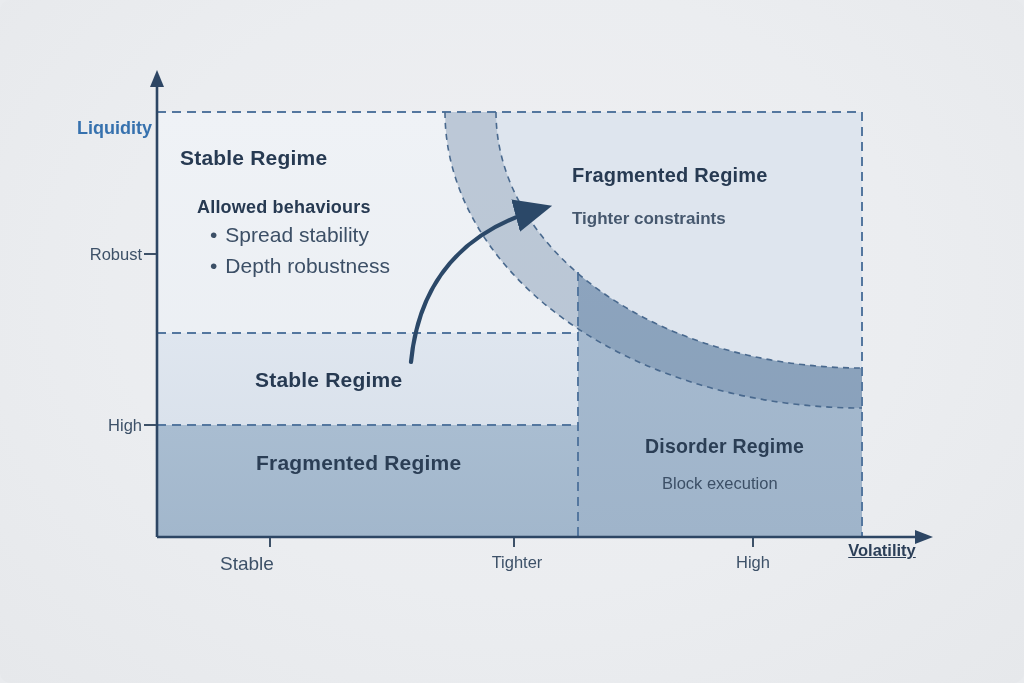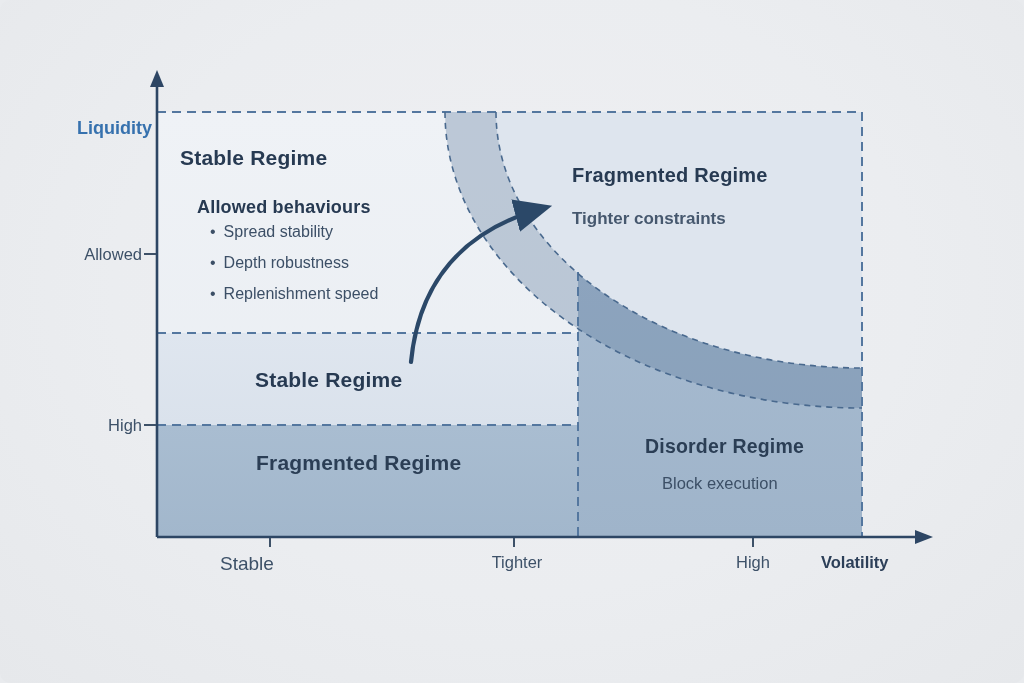--- a/index.html
+++ b/index.html
@@ -22,25 +22,25 @@
     line-height:1.15;
   }
   .hd{font-weight:bold;color:#273a52;letter-spacing:.2px;}
   .y-axis-label{left:58px;top:118px;width:94px;text-align:right;
     font-size:18px;font-weight:bold;color:#3671ae;}
   .tick-robust{left:66px;top:245px;width:76px;text-align:right;font-size:16.5px;}
   .tick-weak{left:66px;top:416px;width:76px;text-align:right;font-size:16.5px;}
   .tick-stable{left:220px;top:553px;width:100px;text-align:left;font-size:19px;}
   .tick-rising{left:467px;top:553px;width:100px;text-align:center;font-size:16.5px;}
   .tick-high{left:703px;top:553px;width:100px;text-align:center;font-size:16.5px;}
-  .x-axis-label{left:821px;top:553px;width:122px;text-align:left;
-    font-size:16.5px;font-weight:bold;color:#2c3f58;}
+  .x-axis-label{left:821px;top:541px;width:122px;text-align:center;
+    font-size:16.5px;font-weight:bold;color:#2c3f58;text-decoration:underline;}
   .r1-title{left:180px;top:146px;font-size:21px;}
   .r1-sub{left:197px;top:189px;font-size:18px;margin-top:8px;}
-  .bullet-line{font-size:16px;color:#3c4f66;}
+  .bullet-line{font-size:21px;color:#3c4f66;}
   .r1-b1{left:210px;top:223px;}
   .r1-b2{left:210px;top:254px;}
   .r1-b3{left:210px;top:285px;}
   .bullet-marker{display:inline-block;margin-right:8px;}
   .r2-title{left:572px;top:164px;font-size:20px;}
   .r2-sub{left:572px;top:209px;font-size:17px;color:#46586e;font-weight:bold;}
   .r3-title{left:255px;top:368px;font-size:21px;}
   .r4-title{left:256px;top:451px;font-size:21px;color:#2b3e55;}
   .r5-title{left:645px;top:435px;font-size:19.5px;color:#2b3e55;}
   .r5-sub{left:662px;top:474px;font-size:16.5px;color:#3c4f66;}
@@ -108,39 +108,36 @@
         <line x1="270" y1="538" x2="270" y2="547"></line>
         <line x1="514" y1="538" x2="514" y2="547"></line>
         <line x1="753" y1="538" x2="753" y2="547"></line>
       </g>
     </g>
 
     <path d="M411 362 C417 300 447 234 544 208" fill="none" stroke="#2b4868" stroke-width="4.2" stroke-linecap="round" marker-end="url(#arrowHead)"></path>
   </svg>
 
   <div class="label y-axis-label">Liquidity</div>
-  <div class="label tick-robust">Allowed</div>
+  <div class="label tick-robust">Robust</div>
   <div class="label tick-weak">High</div>
 
   <div class="label tick-stable">Stable</div>
   <div class="label tick-rising">Tighter</div>
   <div class="label tick-high">High</div>
   <div class="label x-axis-label">Volatility</div>
 
   <div class="label hd r1-title">Stable Regime</div>
   <div class="label hd r1-sub">Allowed behaviours</div>
   <div class="label bullet-line r1-b1">
     <span class="bullet-marker">•</span><span>Spread stability</span>
   </div>
   <div class="label bullet-line r1-b2">
     <span class="bullet-marker">•</span><span>Depth robustness</span>
   </div>
-  <div class="label bullet-line r1-b3">
-    <span class="bullet-marker">•</span><span>Replenishment speed</span>
-  </div>
 
   <div class="label hd r2-title">Fragmented Regime</div>
   <div class="label r2-sub">Tighter constraints</div>
 
   <div class="label hd r3-title">Stable Regime</div>
 
   <div class="label hd r4-title">Fragmented Regime</div>
 
   <div class="label hd r5-title">Disorder Regime</div>
   <div class="label r5-sub">Block execution</div>

